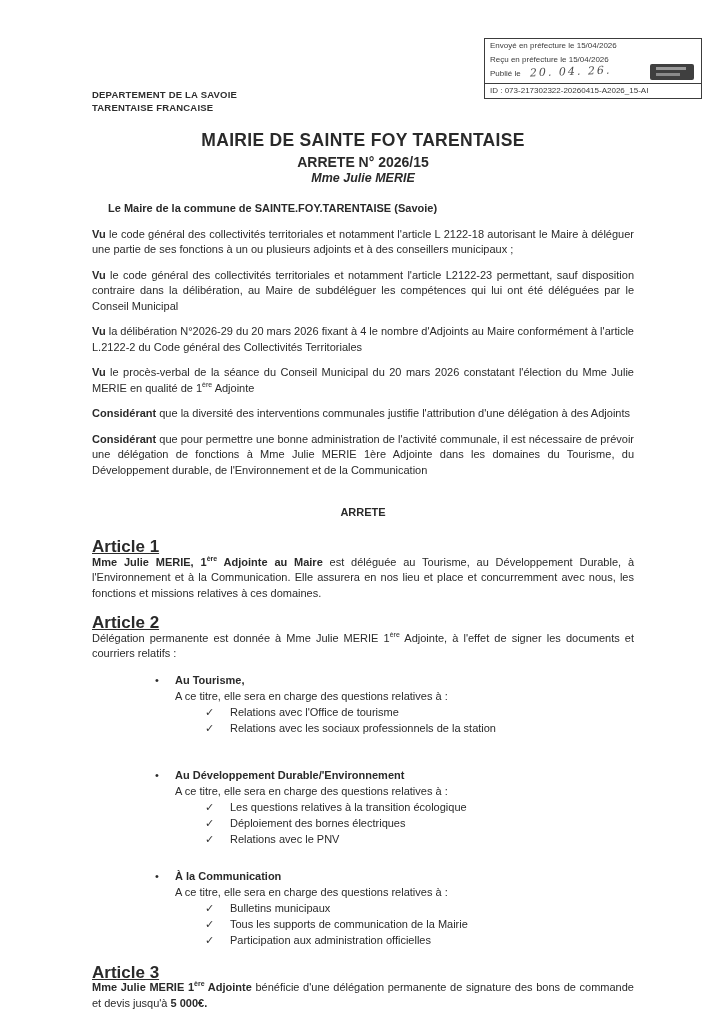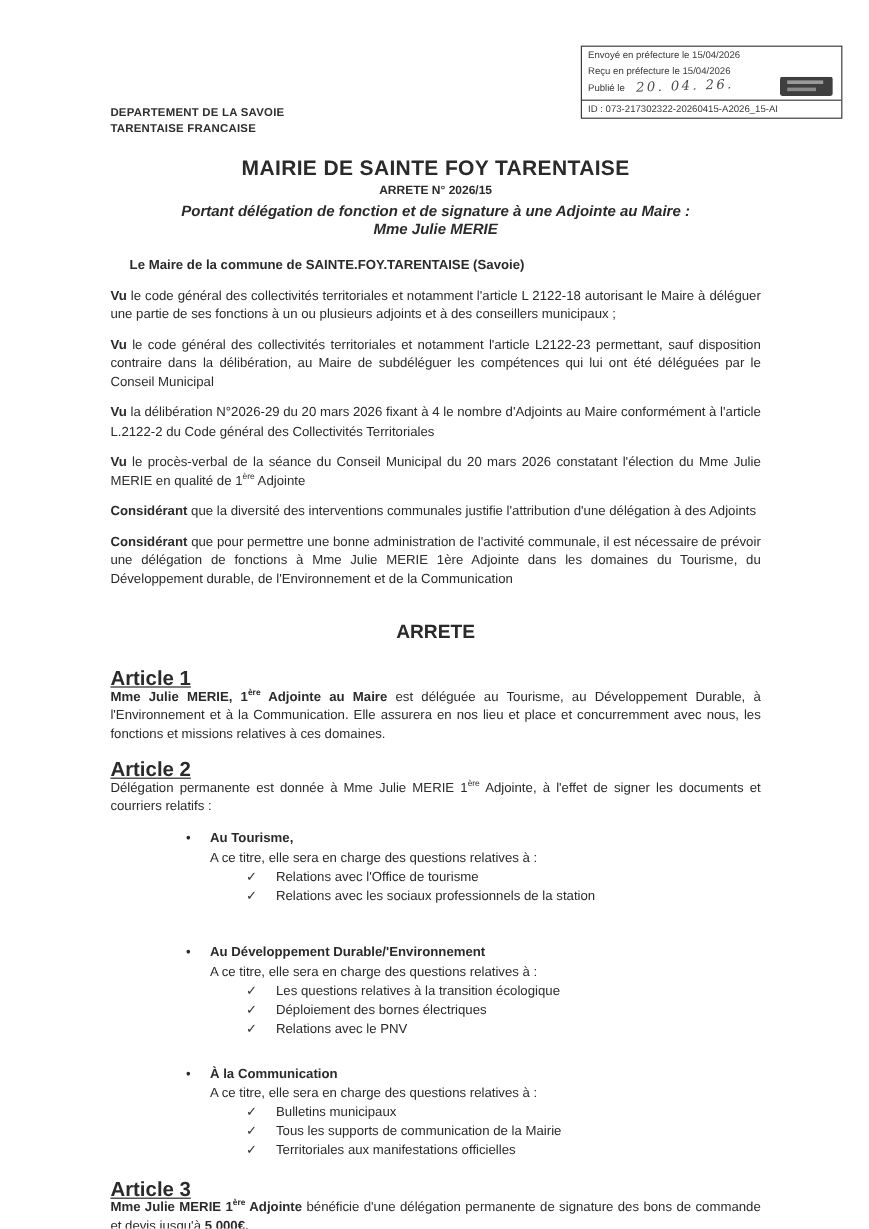--- a/index.html
+++ b/index.html
@@ -73,33 +73,33 @@
 
   
   .content {
     position: absolute;
     left: 92px;
     top: 130px;
     width: 542px;
   }
   .title-block { text-align: center; }
   .t1 { font-size: 17.5px; font-weight: bold; letter-spacing: 0.3px; }
-  .t2 { font-size: 10px; font-weight: bold; margin-top: 3px; }
+  .t2 { font-size: 14px; font-weight: bold; margin-top: 3px; }
   .t3 { font-size: 12.5px; font-weight: bold; font-style: italic; margin-top: 4px; }
   .t4 { font-size: 12.5px; font-weight: bold; font-style: italic; margin-top: 1px; }
 
   p { font-size: 11px; line-height: 15.5px; text-align: justify; margin: 10px 0 0 0; }
   .intro { font-weight: bold; margin-top: 16px; text-align: left; padding-left: 16px; }
   b, .bold { font-weight: bold; }
   sup { font-size: 7px; line-height: 0; vertical-align: super; }
 
   .arrete-heading {
     text-align: center;
     font-weight: bold;
-    font-size: 16px;
+    font-size: 11px;
     margin-top: 28px;
   }
   .article-heading {
     font-weight: bold;
     font-size: 17px;
     text-decoration: underline;
     line-height: 15.5px;
   }
   .mt-a1 { margin-top: 21px; }
   .mt-a2 { margin-top: 14px; }
@@ -136,21 +136,20 @@
   <div class="dept">
     <div>DEPARTEMENT DE LA SAVOIE</div>
     <div>TARENTAISE FRANCAISE</div>
   </div>
 
   <div class="content">
 
     <div class="title-block">
       <div class="t1">MAIRIE DE SAINTE FOY TARENTAISE</div>
       <div class="t2">ARRETE N° 2026/15</div>
-      <div class="t3">Portant délégation de fonction et de signature à une Adjointe au Maire :</div>
       <div class="t4">Mme Julie MERIE</div>
     </div>
 
     <p class="intro">Le Maire de la commune de SAINTE.FOY.TARENTAISE (Savoie)</p>
 
     <p><b>Vu</b><span> le code général des collectivités territoriales et notamment l'article L 2122-18 autorisant le Maire à déléguer une partie de ses fonctions à un ou plusieurs adjoints et à des conseillers municipaux ;</span></p>
 
     <p><b>Vu</b><span> le code général des collectivités territoriales et notamment l'article L2122-23 permettant, sauf disposition contraire dans la délibération, au Maire de subdéléguer les compétences qui lui ont été déléguées par le Conseil Municipal</span></p>
 
     <p><b>Vu</b><span> la délibération N°2026-29 du 20 mars 2026 fixant à 4 le nombre d'Adjoints au Maire conformément à l'article L.2122-2 du Code général des Collectivités Territoriales</span></p>
@@ -214,21 +213,21 @@
       <div class="check-item">
         <span class="check-mark">✓</span>
         <span>Bulletins municipaux</span>
       </div>
       <div class="check-item">
         <span class="check-mark">✓</span>
         <span>Tous les supports de communication de la Mairie</span>
       </div>
       <div class="check-item">
         <span class="check-mark">✓</span>
-        <span>Territoriales aux manifestations officielles</span>
+        <span>Participation aux administration officielles</span>
       </div>
     </div>
 
     <div class="article-heading mt-a3">Article 3</div>
     <p class="article-body"><b><span>Mme Julie MERIE 1</span><sup>ère</sup><span> Adjointe</span></b><span> bénéficie d'une délégation permanente de signature des bons de commande et devis jusqu'à </span><b>5 000€.</b></p>
 
   </div>
 </div>
 
 </body></html>

